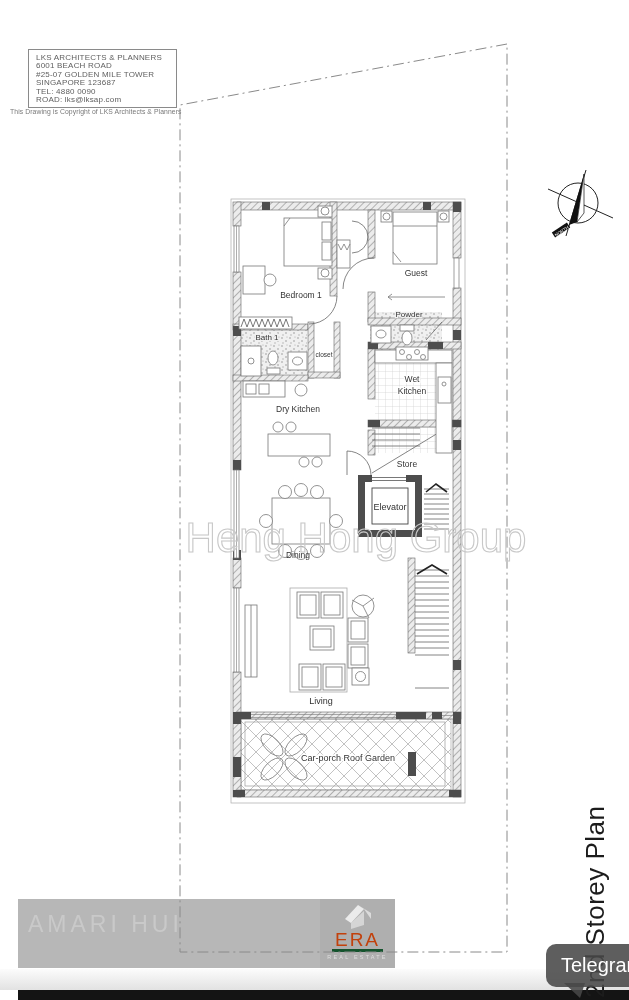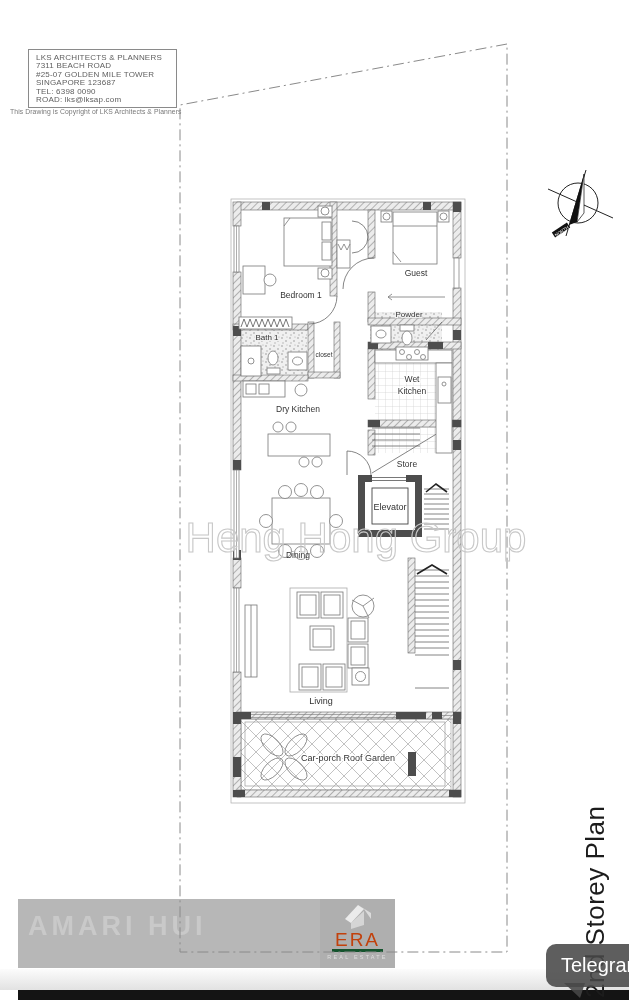--- a/index.html
+++ b/index.html
@@ -14,22 +14,22 @@
     border:1px solid #8a8a8a;padding:4px 0 0 7px;
     font-size:8px;line-height:8.4px;color:#606060;letter-spacing:.2px;
     z-index:2;
   }
   .copyright{
     left:10px;top:108px;font-size:6.8px;color:#787878;letter-spacing:.1px;z-index:2;
   }
   
   .band{left:18px;top:899px;width:377px;height:69px;background:#b7b7b7;z-index:1;}
   .amari{
-    left:28px;top:911px;font-size:27px;color:#c9c9c9;letter-spacing:4px;
-    font-weight:700;z-index:1;
+    left:28px;top:911px;font-size:23px;color:#c9c9c9;letter-spacing:4px;
+    font-weight:400;z-index:1;
   }
   .era{
     left:320px;top:899px;width:75px;height:69px;z-index:1;
     background:rgba(110,110,110,0.10);
     display:flex;flex-direction:column;align-items:center;justify-content:flex-start;
   }
   .era-brand{font-size:19px;font-weight:normal;color:#c2410c;letter-spacing:2px;line-height:18px;border-bottom:3px solid #14532d;padding:0 3px;}
   .era-tag{font-size:5.5px;color:#dedede;letter-spacing:2.2px;margin-top:2px;}
   
   #plan-svg{left:0;top:0;z-index:2;pointer-events:none;}
@@ -63,24 +63,24 @@
     <polygon points="10,20 23,6 29,10 16,24" fill="#ffffff" opacity="0.75"></polygon>
     <polygon points="23,6 36,14 36,20 29,10" fill="#e9e9e9" opacity="0.75"></polygon>
     <polygon points="16,24 29,12 29,26 16,30" fill="#f4f4f4" opacity="0.55"></polygon>
   </svg>
   <div class="era-brand">ERA</div>
   <div class="era-tag">REAL ESTATE</div>
 </div>
 
 <div class="abs titleblock">
   <div>LKS ARCHITECTS &amp; PLANNERS</div>
-  <div>7311 BEACH ROAD</div>
+  <div>6001 BEACH ROAD</div>
   <div>#25-07 GOLDEN MILE TOWER</div>
   <div>SINGAPORE 123687</div>
-  <div>TEL: 6398 0090</div>
+  <div>TEL: 4880 0090</div>
   <div>ROAD: lks@lksap.com</div>
 </div>
 <div class="abs copyright">This Drawing is Copyright of LKS Architects &amp; Planners</div>
 
 <svg id="plan-svg" class="abs" width="629" height="1000" viewBox="0 0 629 1000" font-family="Liberation Sans, sans-serif">
   <defs>
     <pattern id="hatch" width="5" height="5" patternUnits="userSpaceOnUse" patternTransform="rotate(45)">
       <rect width="5" height="5" fill="#ececec"></rect>
       <line x1="0" y1="0" x2="0" y2="5" stroke="#8f8f8f" stroke-width="1.3"></line>
     </pattern>

